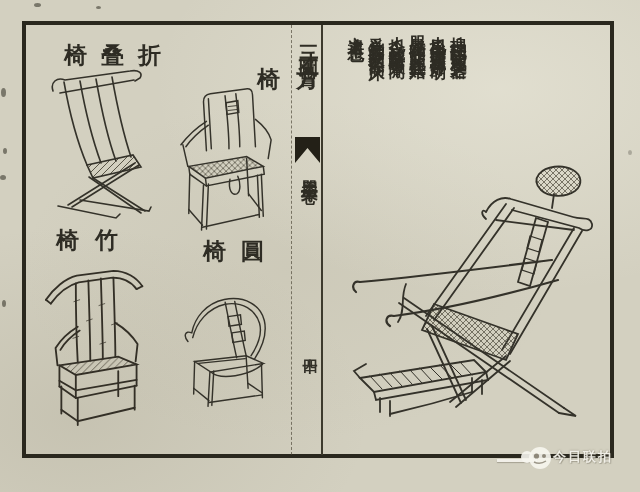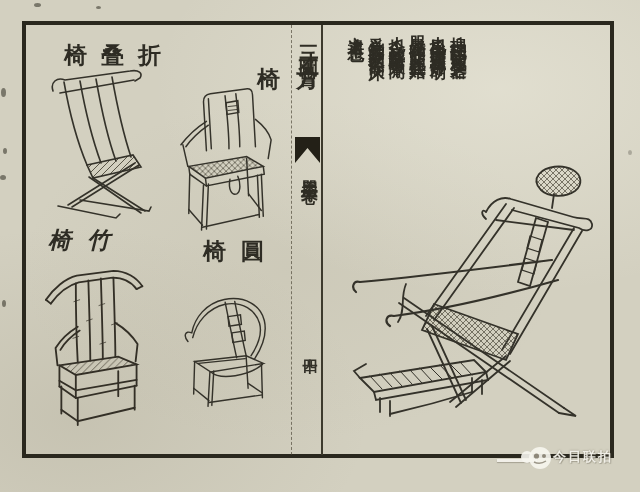--- a/index.html
+++ b/index.html
@@ -41,21 +41,21 @@
     position:absolute; left:300px; top:347px; font-size:15px; font-weight:bold;
     letter-spacing:1px; line-height:20px; color:#34322a;
   }
   
   .chair-label {
     position:absolute; font-size:23px; font-weight:bold; color:#2e2c24;
     letter-spacing:14px; white-space:nowrap;
   }
   .lbl-folding { left:64px;  top:40px;  }
   .lbl-square  { left:218px; top:64px;  letter-spacing:16px;margin-left:39px; }
-  .lbl-bamboo  { left:48px;  top:225px; letter-spacing:16px;font-style:italic; }
+  .lbl-bamboo  { left:56px;  top:225px; letter-spacing:16px; }
   .lbl-round   { left:203px; top:236px; letter-spacing:15px; }
   
   .text-block {
     position:absolute; left:345px; top:23px; height:205px;
     writing-mode:vertical-rl; text-orientation:upright;
     font-size:16.5px; font-weight:bold; color:#2e2c24;
   }
   .text-col { line-height:20.5px; letter-spacing:3px; }
   
   .illus { position:absolute; }

